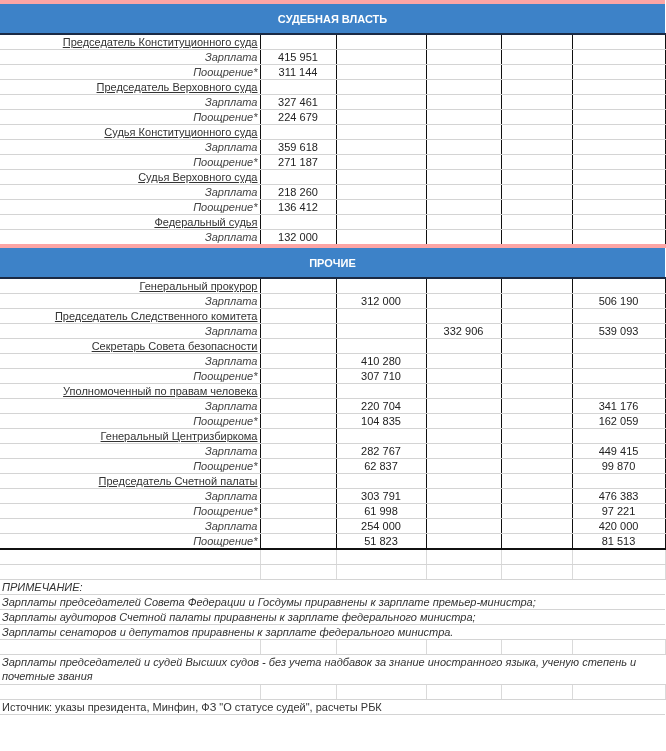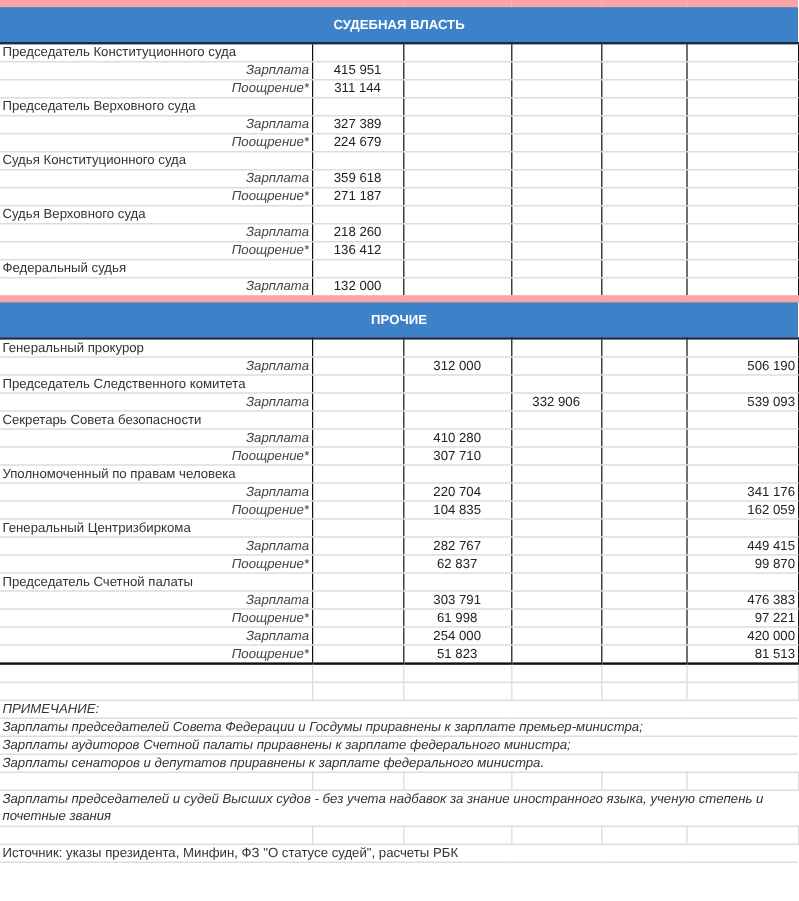--- a/index.html
+++ b/index.html
@@ -6,25 +6,25 @@
   body { width: 666px; height: 751px; overflow: hidden; font-family: "Liberation Sans", sans-serif; font-size: 11px; color: #222; }
   .sheet { position: relative; width: 666px; }
   table { border-collapse: collapse; table-layout: fixed; width: 665px; }
   col.c0 { width: 260px; }
   col.c1 { width: 76px; }
   col.c2 { width: 90px; }
   col.c3 { width: 75px; }
   col.c4 { width: 71px; }
   col.c5 { width: 93px; }
   td { height: 14px; padding: 0 2px; border-bottom: 1px solid #d4d4d4; white-space: nowrap; overflow: hidden; line-height: 14px; }
-  .band td { height: 29px; background: #3d82c8; color: #ffffff; font-weight: bold; text-align: center; border-top: 6px solid #fca5a5; border-bottom: 2px solid #1b2a44; font-size: 11px; }
+  .band td { height: 29px; background: #3d82c8; color: #ffffff; font-weight: bold; text-align: center; border-top: 4px solid #fca5a5; border-bottom: 2px solid #1b2a44; font-size: 11px; }
   .data td.v { border-left: 1px solid #111; text-align: center; }
-  .data td.last { border-right: 1px solid #111; text-align: right; }
+  .data td.last { border-right: 1px solid #111; }
   .data td.lbl { text-align: right; font-style: italic; color: #444; }
-  .data td.name { text-align: left; color: #333; }
+  .data td.name { text-align: right; color: #333; text-decoration: underline; }
   .data tr.endrow td { border-bottom: 2px solid #111; }
   .foot td { border-bottom: 1px solid #d4d4d4; color: #333; }
   .foot td.g { border-left: 1px solid #dadada; }
   .foot td.lastg { border-right: 1px solid #dadada; }
   .foot td.it { font-style: italic; }
   .foot td.wrap { white-space: normal; height: 29px; line-height: 14px; vertical-align: top; }
 </style>
 </head>
 <body>
 
@@ -69,21 +69,21 @@
         <tr>
           <td class="name">Председатель Верховного суда</td>
           <td class="v"></td>
           <td class="v"></td>
           <td class="v"></td>
           <td class="v"></td>
           <td class="v last"></td>
         </tr>
         <tr>
           <td class="lbl">Зарплата</td>
-          <td class="v">327 389</td>
+          <td class="v">327 461</td>
           <td class="v"></td>
           <td class="v"></td>
           <td class="v"></td>
           <td class="v last"></td>
         </tr>
         <tr>
           <td class="lbl">Поощрение*</td>
           <td class="v">224 679</td>
           <td class="v"></td>
           <td class="v"></td>

